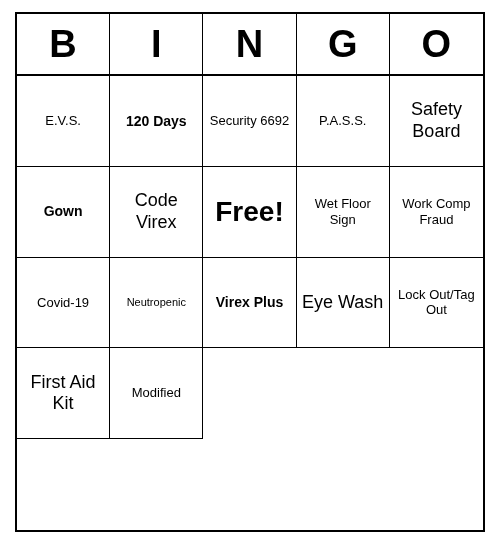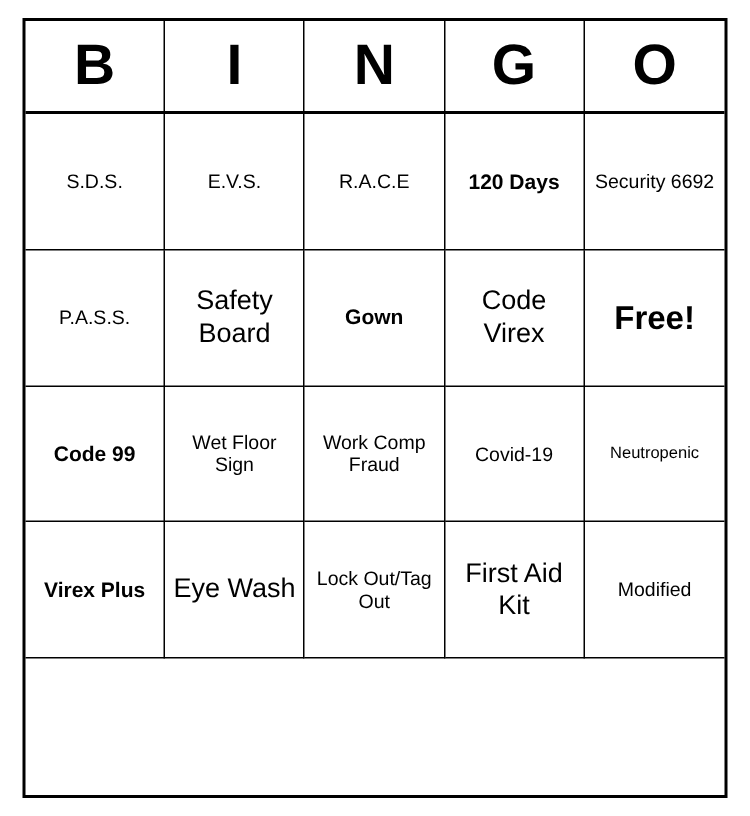--- a/index.html
+++ b/index.html
@@ -77,52 +77,49 @@
       font-size: 14px;
       font-weight: bold;
     }
 
     .bingo-cell.medium-text {
       font-size: 18px;
       font-weight: normal;
     }
 
     .bingo-cell.free {
-      font-size: 22px;
+      font-size: 28px;
       font-weight: bold;
       text-align: right;
     }
 
     .bingo-cell.small-text {
       font-size: 11px;
     }
   </style>
 </head>
 <body>
 
 <div class="bingo-card">
   <div class="bingo-header">
     <div class="bingo-header-cell">B</div>
     <div class="bingo-header-cell">I</div>
     <div class="bingo-header-cell">N</div>
     <div class="bingo-header-cell">G</div>
     <div class="bingo-header-cell">O</div>
   </div>
   <div class="bingo-grid" id="grid-container">
-  <div class="bingo-cell">S.D.S.</div>
       <div class="bingo-cell">E.V.S.</div>
-      <div class="bingo-cell">R.A.C.E</div>
       <div class="bingo-cell large-text">120 Days</div>
       <div class="bingo-cell">Security 6692</div>
       <div class="bingo-cell">P.A.S.S.</div>
       <div class="bingo-cell medium-text">Safety Board</div>
       <div class="bingo-cell large-text">Gown</div>
       <div class="bingo-cell medium-text">Code Virex</div>
       <div class="bingo-cell free">Free!</div>
-      <div class="bingo-cell large-text">Code 99</div>
       <div class="bingo-cell">Wet Floor Sign</div>
       <div class="bingo-cell">Work Comp Fraud</div>
       <div class="bingo-cell">Covid-19</div>
       <div class="bingo-cell small-text">Neutropenic</div>
       <div class="bingo-cell large-text">Virex Plus</div>
       <div class="bingo-cell medium-text">Eye Wash</div>
       <div class="bingo-cell">Lock Out/Tag Out</div>
       <div class="bingo-cell medium-text">First Aid Kit</div>
       <div class="bingo-cell">Modified</div>
     </div>

